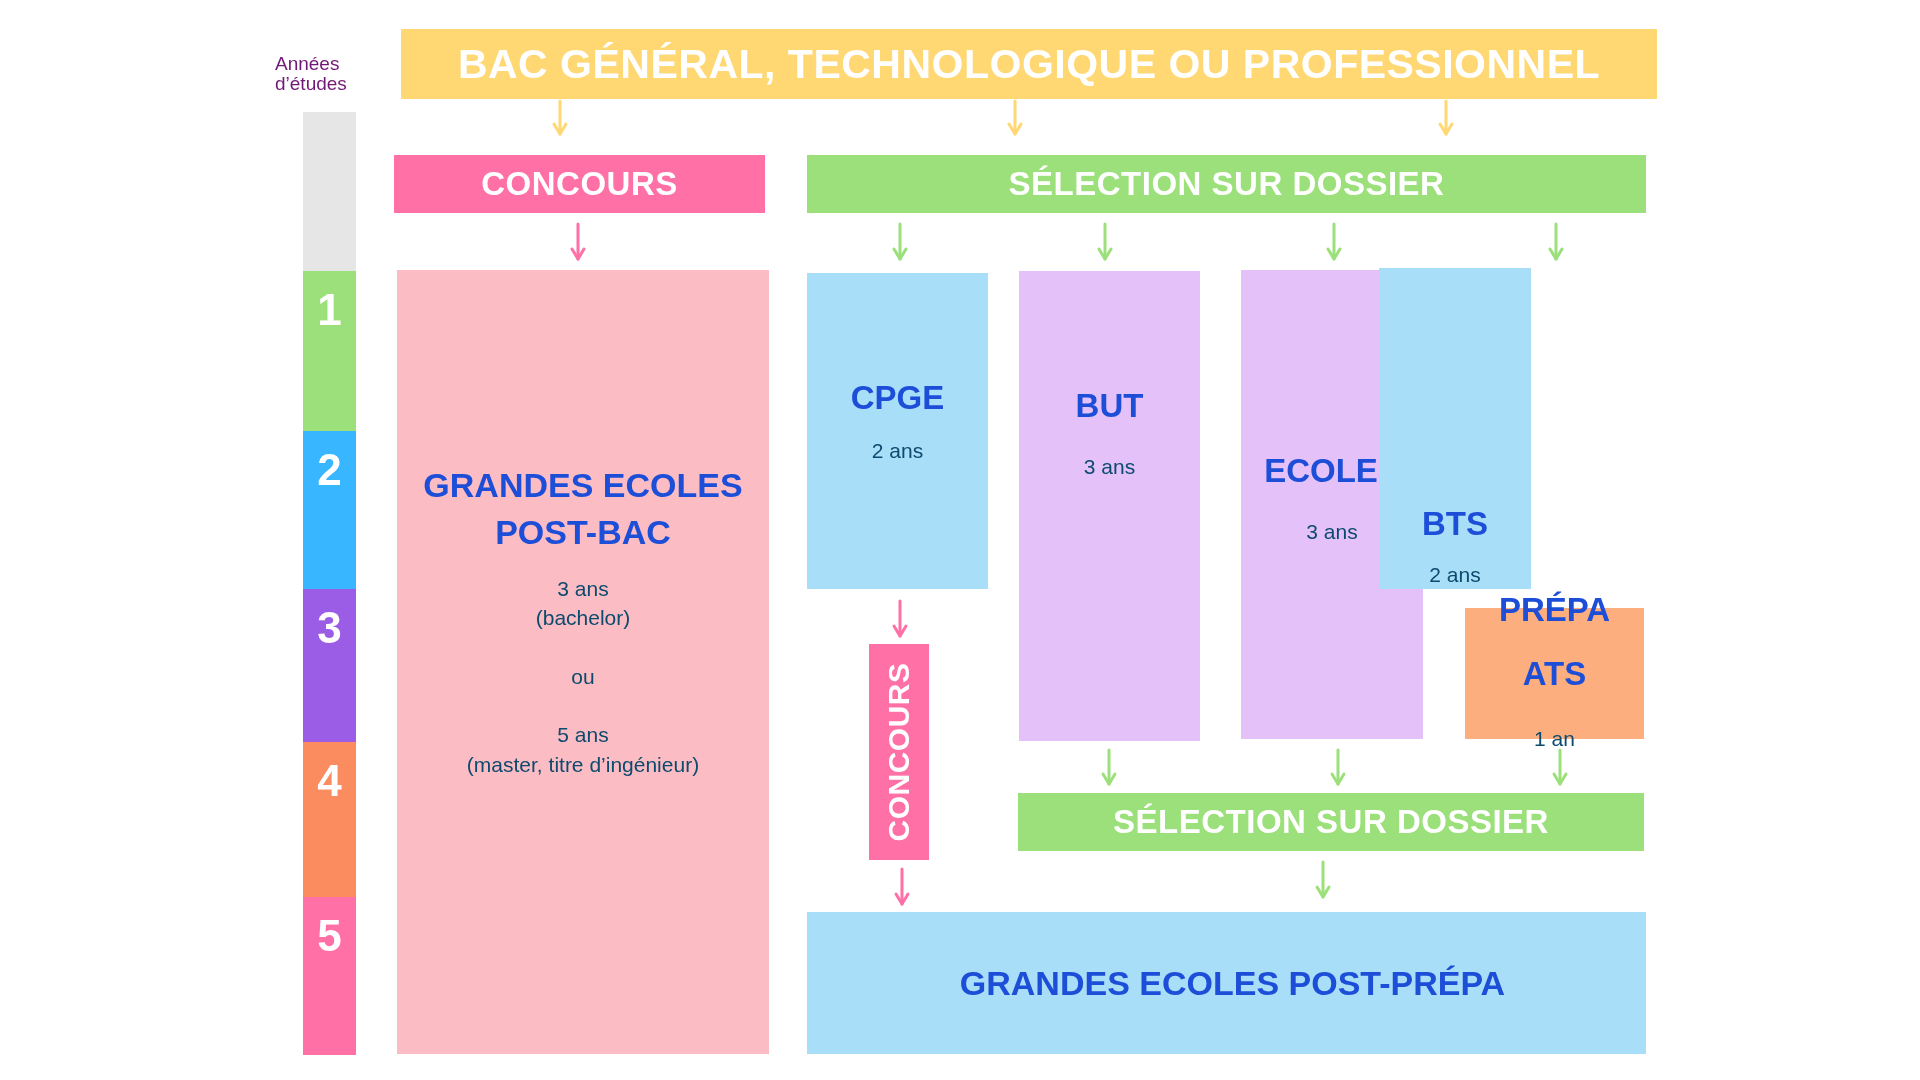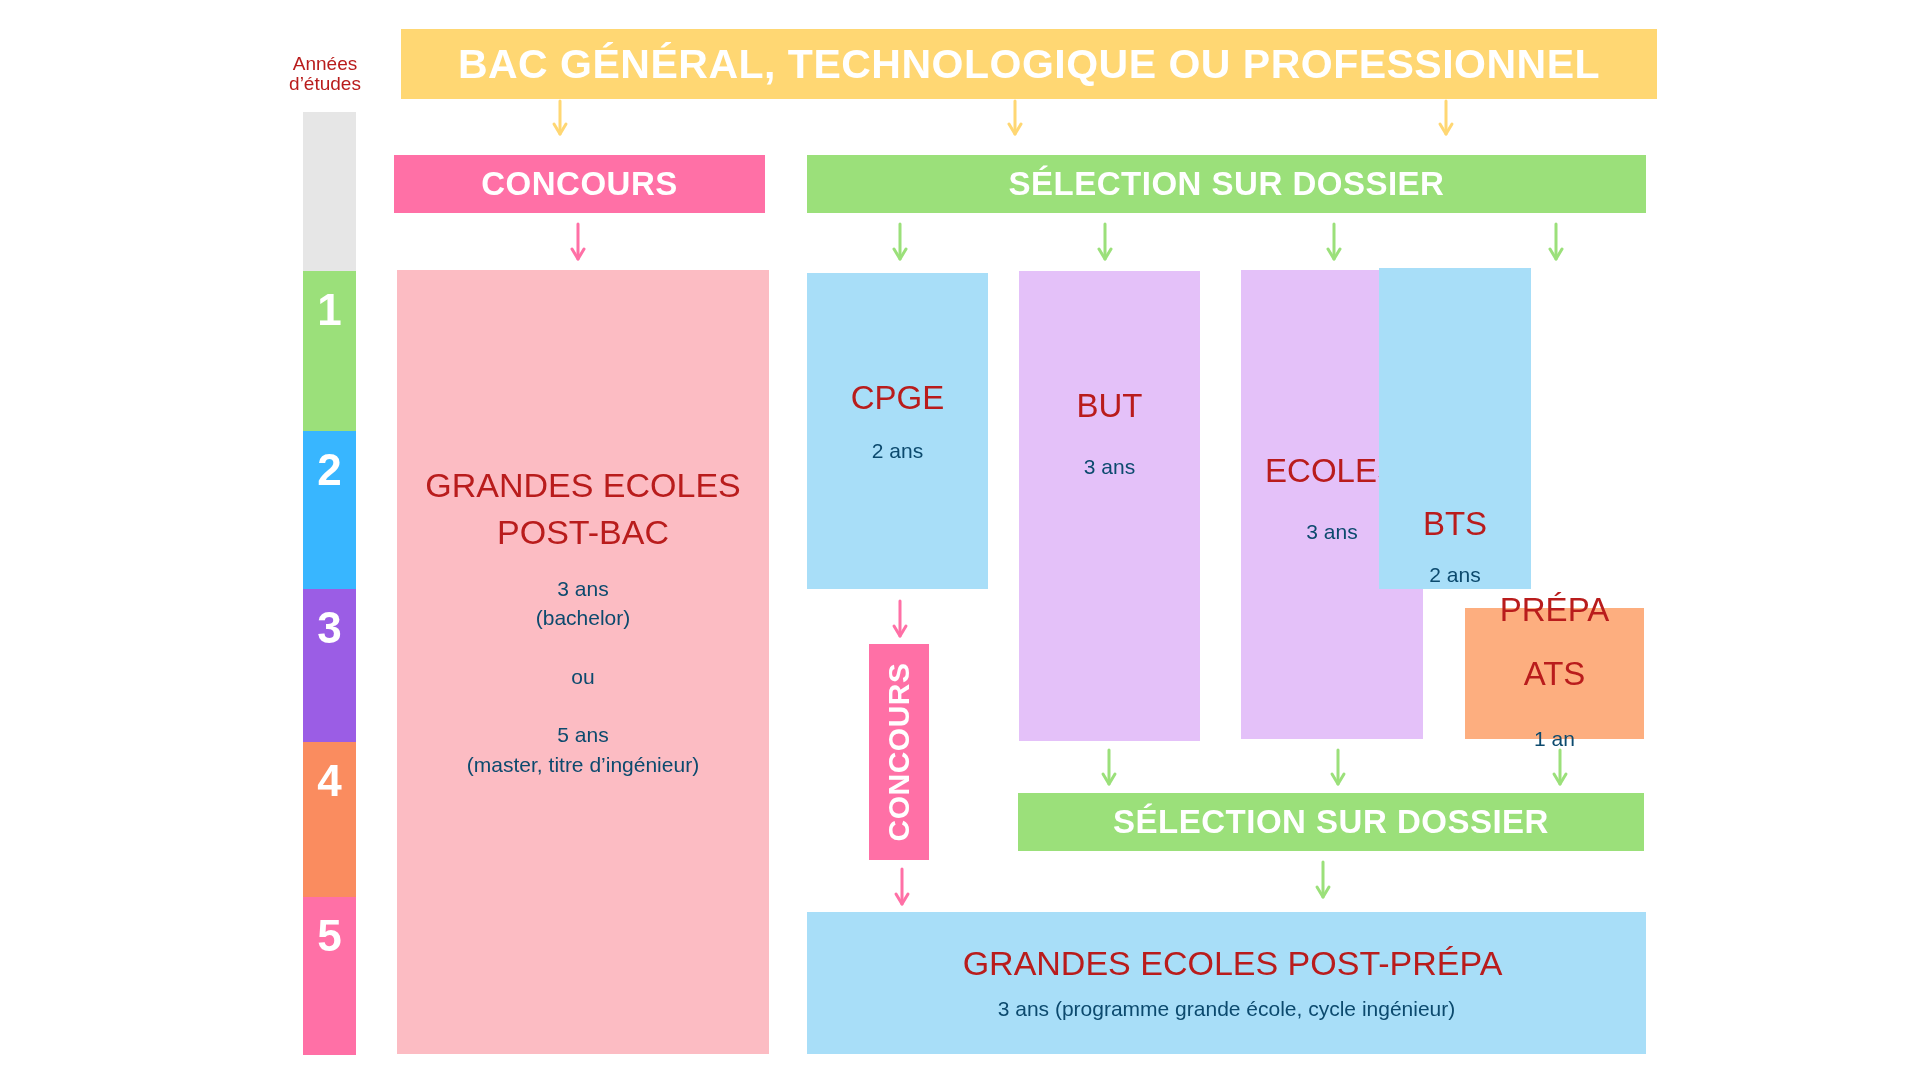--- a/index.html
+++ b/index.html
@@ -1,24 +1,24 @@
 <!DOCTYPE html>
 <html><head>
 <meta charset="utf-8">
 <style>
   html, body { margin:0; padding:0; background:#ffffff; }
   body { width:1920px; height:1080px; position:relative; overflow:hidden;
          font-family:"Liberation Sans", "DejaVu Sans", sans-serif; }
   .abs { position:absolute; box-sizing:border-box; }
   .box { display:flex; flex-direction:column; align-items:center; justify-content:center; text-align:center; }
   .banner-text { color:#ffffff; font-weight:700; letter-spacing:0.5px; }
-  .title { color:#b91c1c; font-weight:400; font-size:33px; line-height:1.2; }
+  .title { color:#1d4ed8; font-weight:700; font-size:33px; line-height:1.2; }
   .sub { color:#0c4a6e; font-size:21px; line-height:1.4; }
   .year { color:#ffffff; font-weight:700; font-size:44px; text-align:center; padding-top:14px; }
-  #years-label { left:275px; top:54px; width:100px; text-align:center; font-size:19px; line-height:20px; color:#b91c1c; }
+  #years-label { left:275px; top:54px; width:100px; font-size:19px; line-height:20px; color:#701a75; }
 </style>
 </head>
 <body>
 
 <div id="years-label" class="abs">
   <div>Années</div>
   <div>d’études</div>
 </div>
 
 <div class="abs" style="left:303px; top:112px; width:53px; height:943px;">
@@ -81,21 +81,20 @@
 <div class="abs" style="left:869px; top:644px; width:60px; height:216px; background:#FF70A6;">
   <div class="abs banner-text" style="left:30px; top:108px; width:216px; height:40px; line-height:40px; font-size:30px; text-align:center; transform:translate(-50%,-50%) rotate(-90deg);">CONCOURS</div>
 </div>
 
 <div class="abs box" style="left:1018px; top:793px; width:626px; height:58px; background:#9BE07A;">
   <span class="banner-text" style="font-size:33px;">SÉLECTION SUR DOSSIER</span>
 </div>
 
 <div class="abs box" style="left:807px; top:912px; width:839px; height:142px; background:#A8DEF8;">
   <div class="title" style="font-size:34px;margin-left:12px;">GRANDES ECOLES POST-PRÉPA</div>
-  <div class="sub" style="margin-top:10px;">3 ans (programme grande école, cycle ingénieur)</div>
 </div>
 
 <svg class="abs" width="1920" height="1080" style="left:0; top:0; pointer-events:none;">
   <g id="arrows">
       <g>
         <line x1="560" x2="560" y1="101" y2="134" stroke="#FFD773" stroke-width="3" stroke-linecap="round"></line>
         <polyline points="554,124 560,134 566,124" fill="none" stroke="#FFD773" stroke-width="3" stroke-linecap="round" stroke-linejoin="round"></polyline>
       </g>
       <g>
         <line x1="1015" x2="1015" y1="101" y2="134" stroke="#FFD773" stroke-width="3" stroke-linecap="round"></line>

